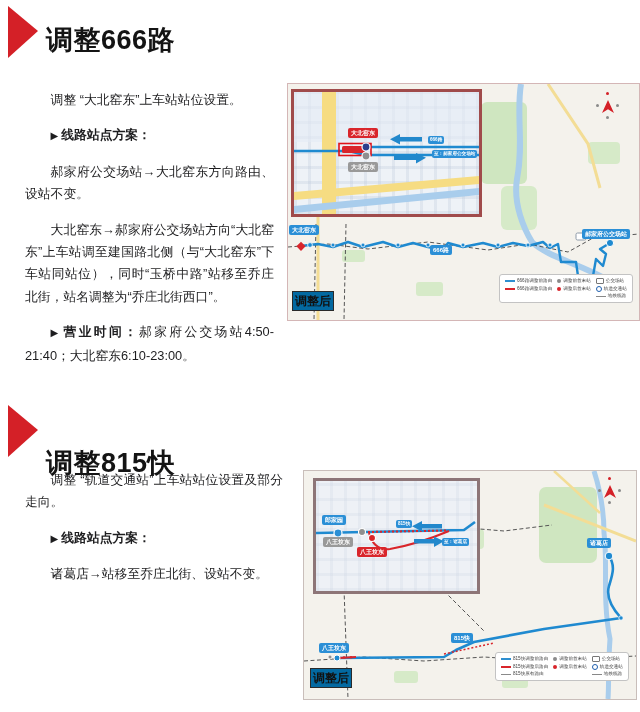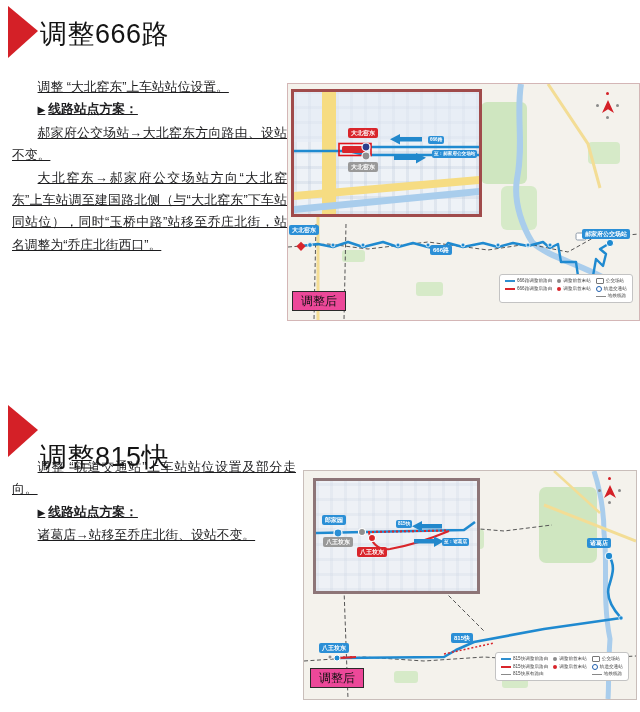--- a/index.html
+++ b/index.html
@@ -1,40 +1,40 @@
 <!DOCTYPE html>
 <html><head>
 <meta charset="utf-8">
 <style>
   html,body{margin:0;padding:0;background:#fff;}
   .page{position:relative;width:640px;height:712px;background:#fff;overflow:hidden;
         font-family:"Liberation Sans","DejaVu Sans",sans-serif;color:#1b1b1b;}
   .flag{position:absolute;width:30px;height:52px;background:#d42027;
         clip-path:polygon(0 0,100% 48%,0 100%);}
-  .sec-title{position:absolute;left:40px;margin:0;font-size:27px;font-weight:400;color:#141414;letter-spacing:.5px;}
+  .sec-title{position:absolute;left:40px;margin:6px;font-size:27px;font-weight:700;color:#141414;letter-spacing:.5px;}
   .text-col{position:absolute;left:12px;text-align:justify;font-size:12.8px;line-height:22.4px;color:#1d1d1f;}
-  .text-col p{margin:0;text-indent:2em;text-decoration:underline;}
+  .text-col p{margin:13px;text-indent:2em;}
   .text-col b{font-weight:700;}
   .bchar{font-size:10px;margin-right:3px;}
   .map{position:absolute;overflow:hidden;background:#f4f2ec;}
   .map1{left:287px;top:83px;width:351px;height:236px;border:1px solid #d4b6b6;}
   .map2{left:303px;top:470px;width:332px;height:228px;border:1px solid #c9beba;}
   .map svg.base{position:absolute;left:0;top:0;}
   .inset{position:absolute;border:3px solid #a04b4b;background:#eef2f7;
          background-image:repeating-linear-gradient(90deg,rgba(185,198,216,.28) 0 3px,transparent 3px 14px),
                           repeating-linear-gradient(0deg,rgba(185,198,216,.28) 0 3px,transparent 3px 15px);}
   .map2 .inset{border-color:#8d7577;}
   .inset1{left:3px;top:5px;width:185px;height:122px;}
   .inset2{left:9px;top:7px;width:161px;height:110px;}
   .pill{position:absolute;font-size:6px;line-height:1;padding:2px 3px;border-radius:2px;
         color:#fff;font-weight:700;white-space:nowrap;}
   .pill.blue{background:#2b8fd6;} .pill.gray{background:#999;} .pill.red{background:#d9252b;}
   .pill.tiny{font-size:4.6px;padding:1.5px 2px;}
-  .badge{position:absolute;background:#ec4899;border:1.5px solid #2a2a2a;color:#111;
-         font-weight:400;font-size:12px;line-height:1;padding:3px 8px;}
+  .badge{position:absolute;background:#0369a1;border:1.5px solid #2a2a2a;color:#111;
+         font-weight:700;font-size:12px;line-height:1;padding:3px 2px;}
   .legend{position:absolute;background:#fff;border:1px solid #c3c3c3;border-radius:3px;
           display:flex;gap:5px;padding:3px 5px;align-items:flex-start;}
   .lcol{display:flex;flex-direction:column;gap:1.5px;}
   .lrow{display:flex;align-items:center;gap:2px;font-size:4.6px;color:#444;line-height:6px;white-space:nowrap;}
   .sw{display:inline-block;flex:none;}
   .sw-line{width:10px;height:2px;background:#888;}
   .sw-dot{width:4px;height:4px;border-radius:50%;background:#888;}
   .sw-bus{width:6px;height:4px;border:1px solid #777;border-radius:1px;background:#fff;}
   .sw-metro{width:4px;height:4px;border:1.2px solid #1f5fae;border-radius:50%;background:#fff;}
   .sw-thin{width:10px;height:1px;background:#888;}
@@ -54,20 +54,21 @@
 
   <div>
     <div class="flag" style="left:8px;top:6px;"></div>
     <h1 class="sec-title" style="top:16px;">调整666路</h1>
 
     <div class="text-col" style="top:76px;width:275px;">
         <p><span>调整 “大北窑东”上车站站位设置。</span></p>
         <p><span class="bchar">▶</span><b>线路站点方案：</b><span></span></p>
         <p><span>郝家府公交场站→大北窑东方向路由、设站不变。</span></p>
         <p><span>大北窑东→郝家府公交场站方向“大北窑东”上车站调至建国路北侧（与“大北窑东”下车站同站位），同时“玉桥中路”站移至乔庄北街，站名调整为“乔庄北街西口”。</span></p>
+        <p><span class="bchar">▶</span><b>营业时间：</b><span>郝家府公交场站4:50-21:40；大北窑东6:10-23:00。</span></p>
       </div>
 
     <div class="map map1">
       <svg class="base" width="351" height="236" viewBox="0 0 351 236">
         <rect x="0" y="0" width="351" height="236" fill="#f4f2ec"></rect>
 
         <rect x="193" y="18" width="46" height="82" rx="6" fill="#cfe6c0"></rect>
         <rect x="213" y="102" width="36" height="44" rx="6" fill="#d6eac8"></rect>
         <rect x="168" y="94" width="20" height="13" rx="3" fill="#d6eac8"></rect>
         <rect x="54" y="166" width="23" height="12" rx="3" fill="#d6eac8"></rect>

